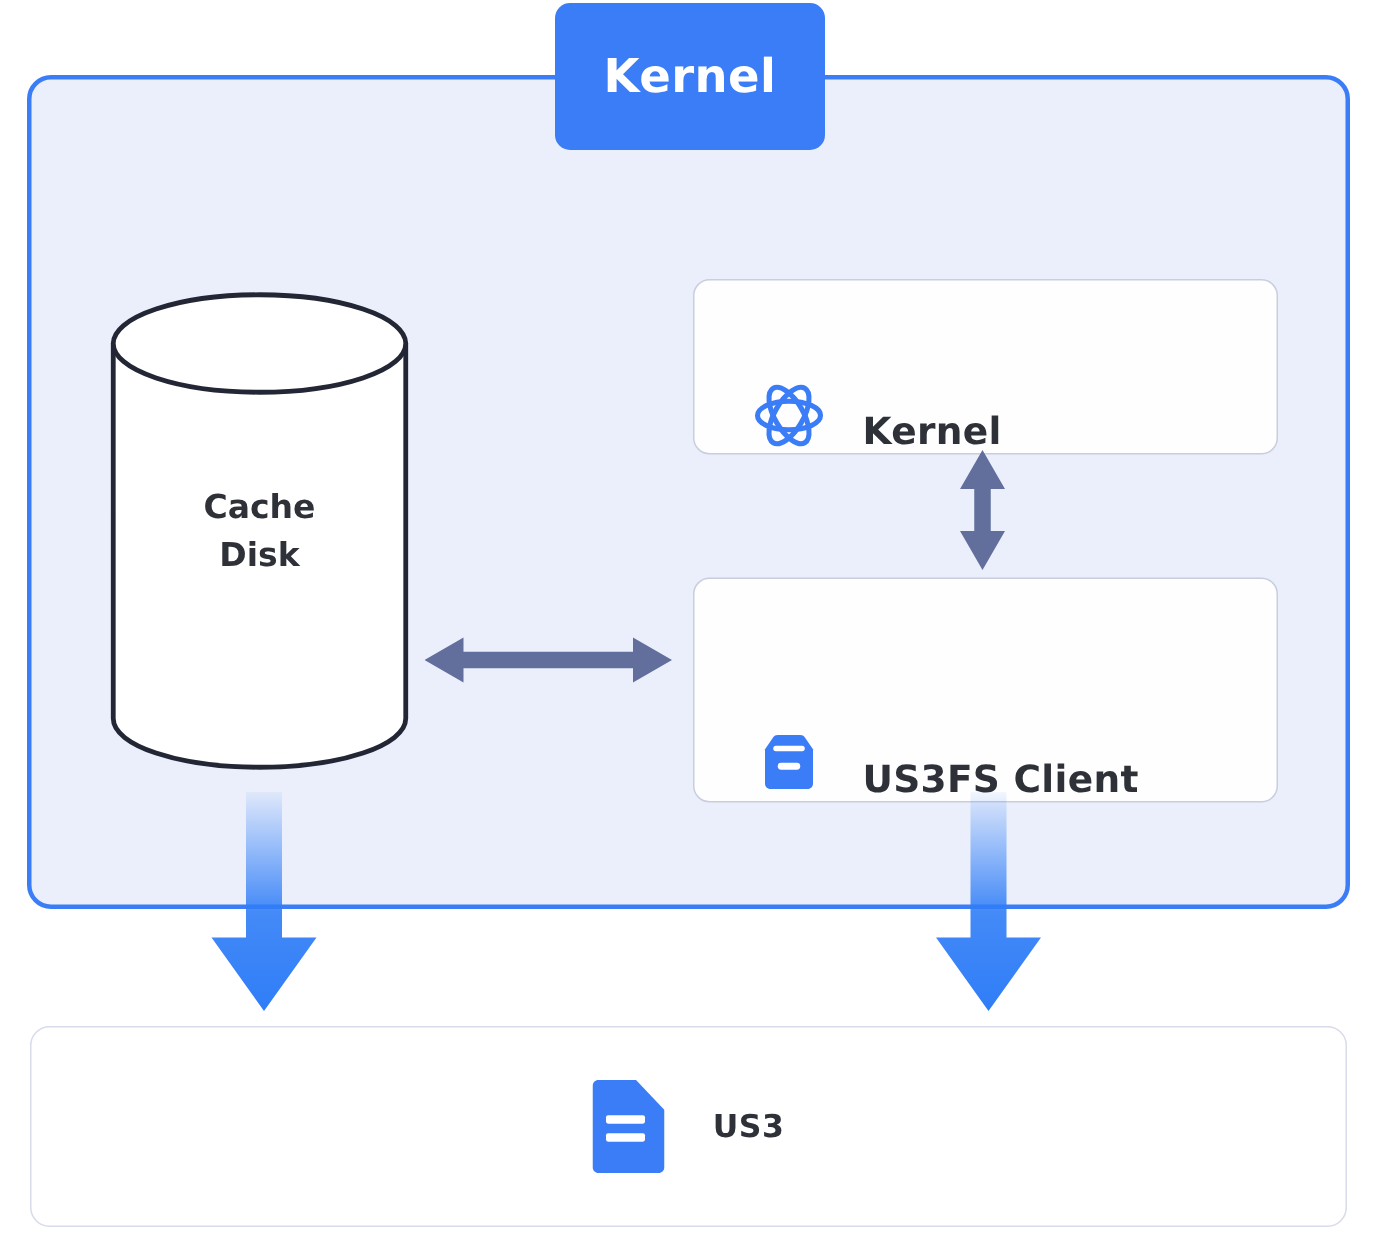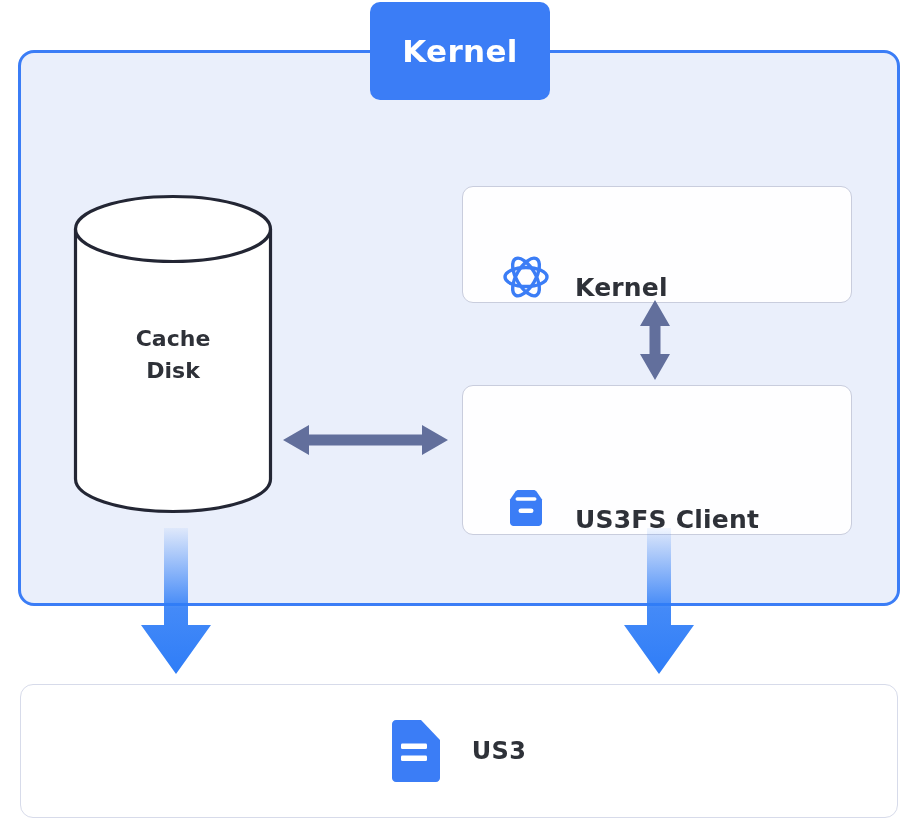--- a/index.html
+++ b/index.html
@@ -144,21 +144,21 @@
     width: 48px;
     height: 62px;
     display: flex;
     align-items: center;
     justify-content: center;
     flex: 0 0 auto;
   }
   .us3-label {
     margin-left: 32px;
     color: #2e3138;
-    font-size: 24px;
+    font-size: 21px;
     font-weight: bold;
     letter-spacing: 0.3px;
   }
 </style>
 </head>
 <body>
 
 <div id="stage">
 
   <div class="uhost-container"></div>

